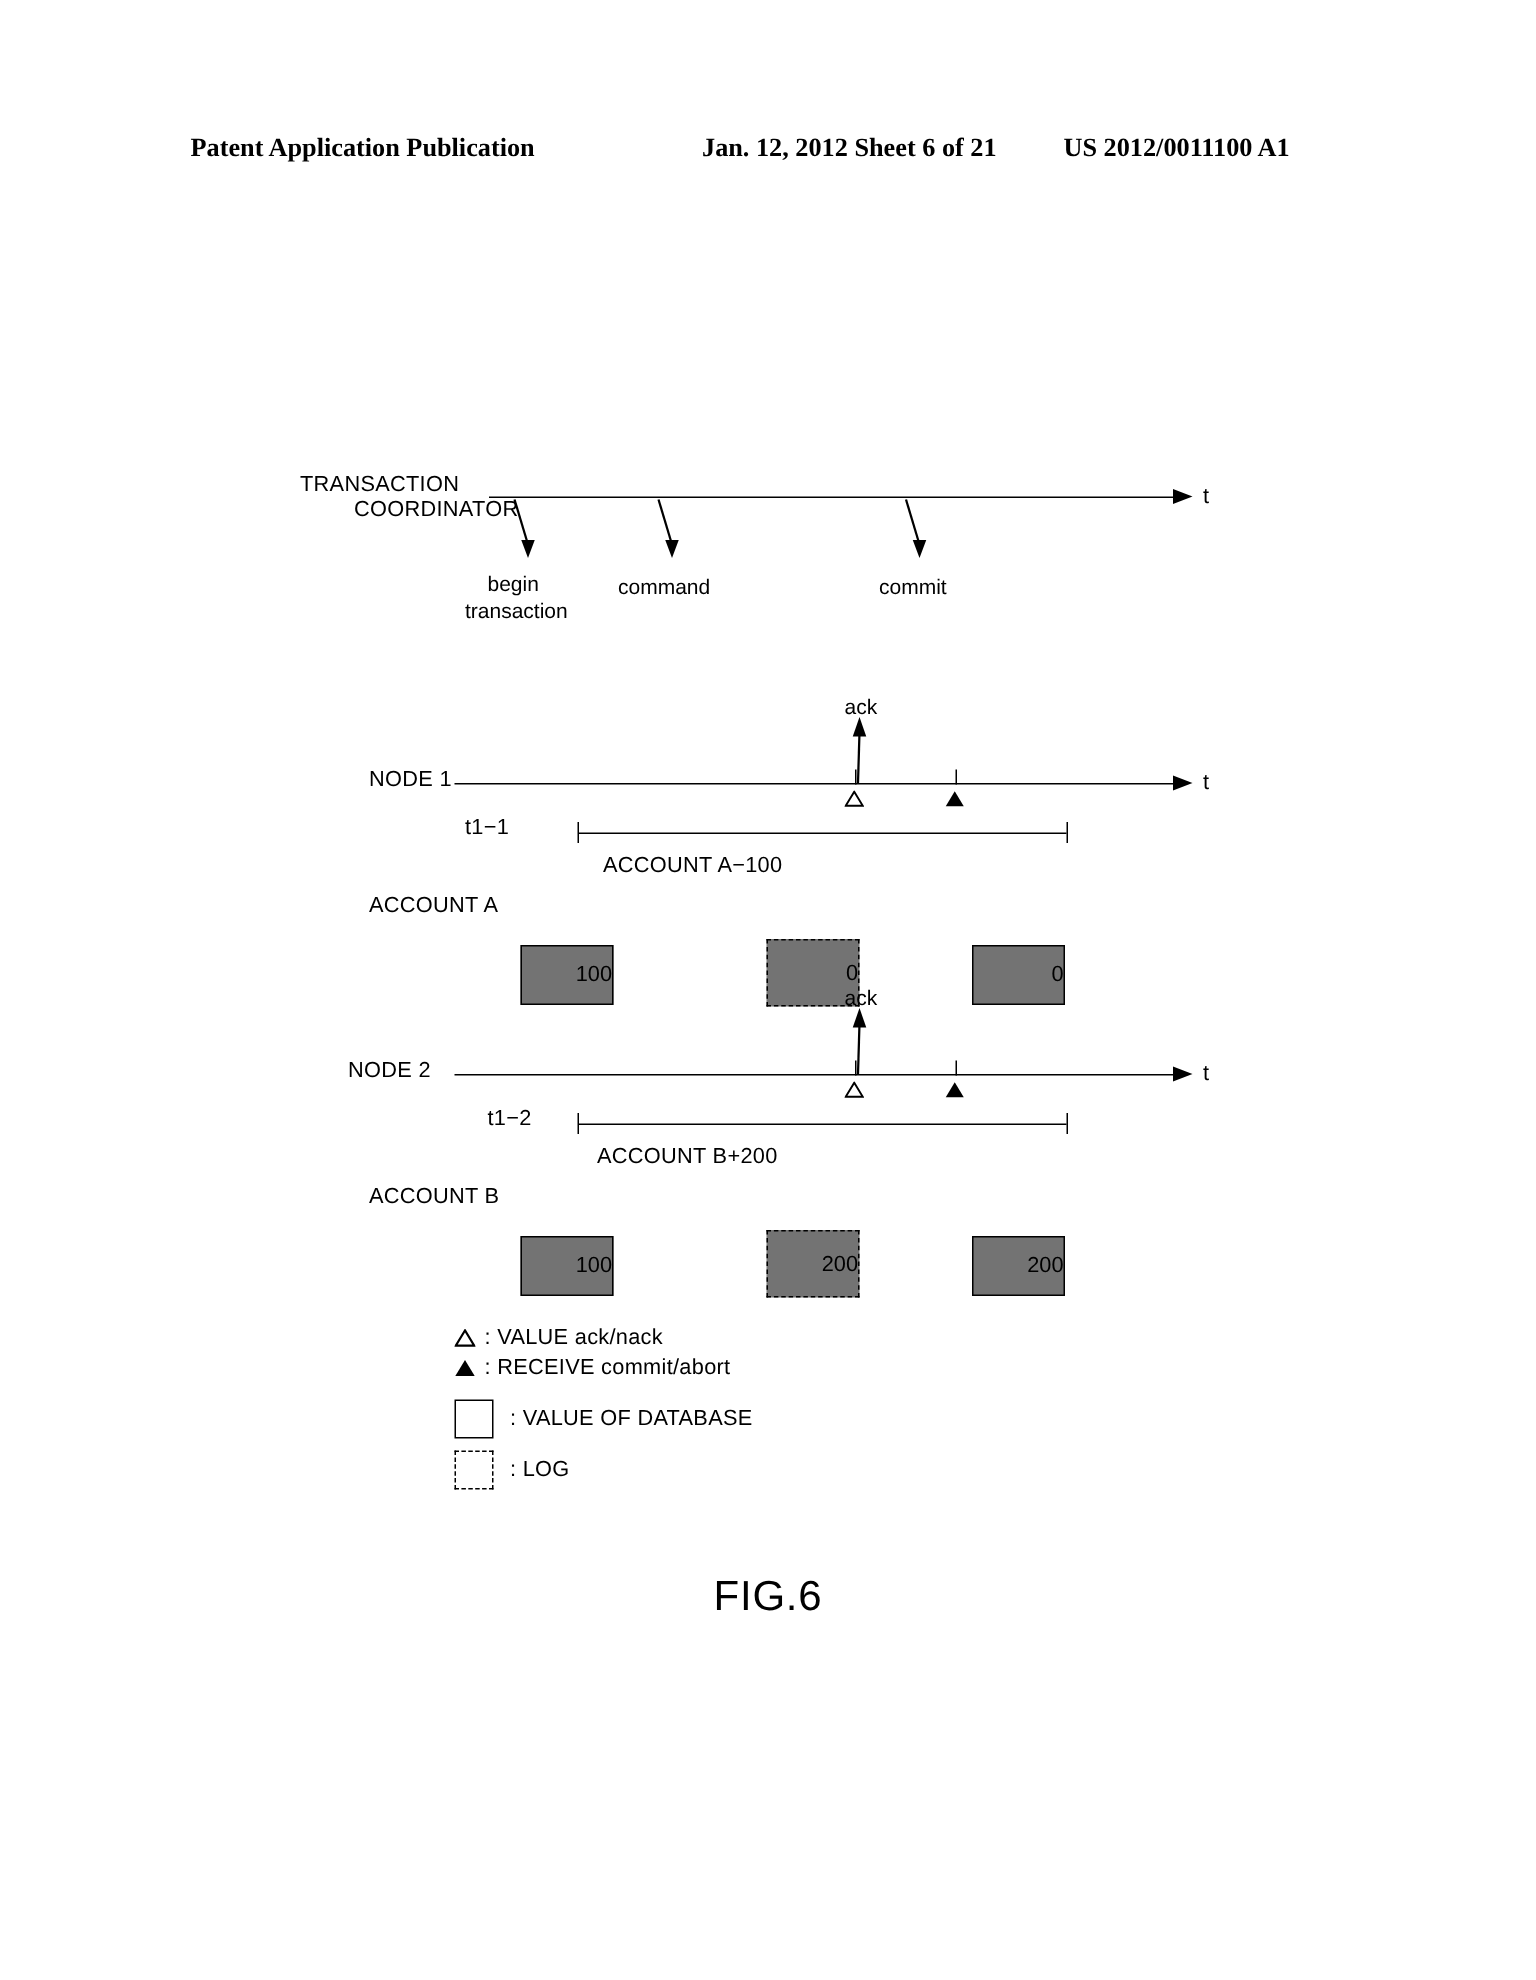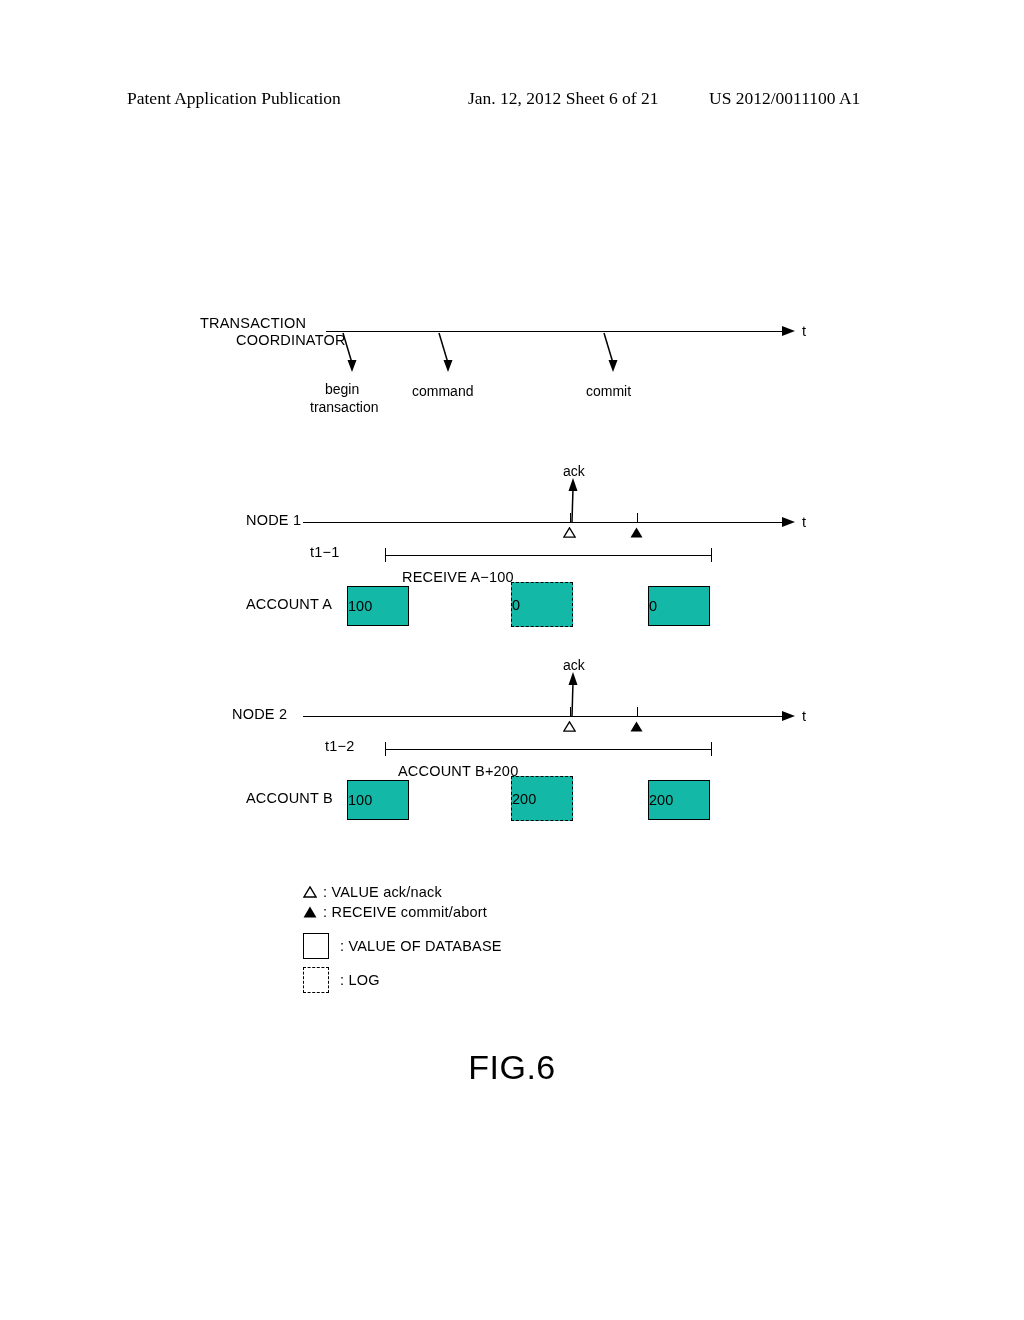--- a/index.html
+++ b/index.html
@@ -17,21 +17,21 @@
   }
 
   
   #patent-header {
     position: absolute;
     left: 0;
     top: 88px;
     width: 1024px;
     height: 26px;
     font-family: "Liberation Serif", serif;
-    font-weight: normal;
+    font-weight: bold;
     font-size: 17.5px;
     white-space: nowrap;
   }
   #patent-header .hdr-left {
     position: absolute;
     left: 127px;
     top: 0;
   }
   #patent-header .hdr-mid {
     position: absolute;
@@ -106,24 +106,25 @@
     top: 50%;
     border-top: 1.4px solid #000;
   }
 
   
   .val-box {
     position: absolute;
     box-sizing: border-box;
     display: flex;
     align-items: center;
-    justify-content: flex-start;
+    justify-content: flex-end;
     font-family: "Liberation Sans", sans-serif;
     font-size: 14.5px;
-    background: #14b8a6;
+    background: #737373;
+    margin-top: 44px;
   }
   .val-box.solid { border: 1.7px solid #000; }
   .val-box.dashed { border: 1.9px dashed #000; }
 
   
   .legend-sq {
     position: absolute;
     box-sizing: border-box;
     width: 26px;
     height: 26px;
@@ -144,21 +145,21 @@
     height: 11px;
   }
 
   #fig-title {
     position: absolute;
     left: 0;
     top: 1048px;
     width: 1024px;
     text-align: center;
     font-family: "Liberation Sans", sans-serif;
-    font-size: 34px;
+    font-size: 28px;
     letter-spacing: 0.5px;
   }
 </style>
 </head>
 <body>
 
 <div id="patent-header">
   <span class="hdr-left">Patent Application Publication</span>
   <span class="hdr-mid">Jan. 12, 2012  Sheet 6 of 21</span>
   <span class="hdr-right">US 2012/0011100 A1</span>
@@ -214,21 +215,21 @@
     </svg>
 
     <div class="tick" style="left:637px; top:513px; height:10px;"></div>
     <svg class="tri-filled" style="left:630px; top:527px;" viewBox="0 0 13 11">
       <polygon points="6.5,0.5 12.5,10.5 0.5,10.5" fill="#000"></polygon>
     </svg>
 
     <div class="abs lbl" style="left:310px; top:544px;">t1−1</div>
     <div class="span-bracket" style="left:385px; top:548px; width:325px;"></div>
 
-    <div class="abs lbl" style="left:402px; top:569px;">RECEIVE A−100</div>
+    <div class="abs lbl" style="left:402px; top:569px;">ACCOUNT A−100</div>
 
     <div class="abs lbl" style="left:246px; top:596px;">ACCOUNT A</div>
 
     <div class="val-box solid" style="left:347px; top:586px; width:62px; height:40px;">
       <span>100</span>
     </div>
     <div class="val-box dashed" style="left:511px; top:582px; width:62px; height:45px;">
       <span>0</span>
     </div>
     <div class="val-box solid" style="left:648px; top:586px; width:62px; height:40px;">

